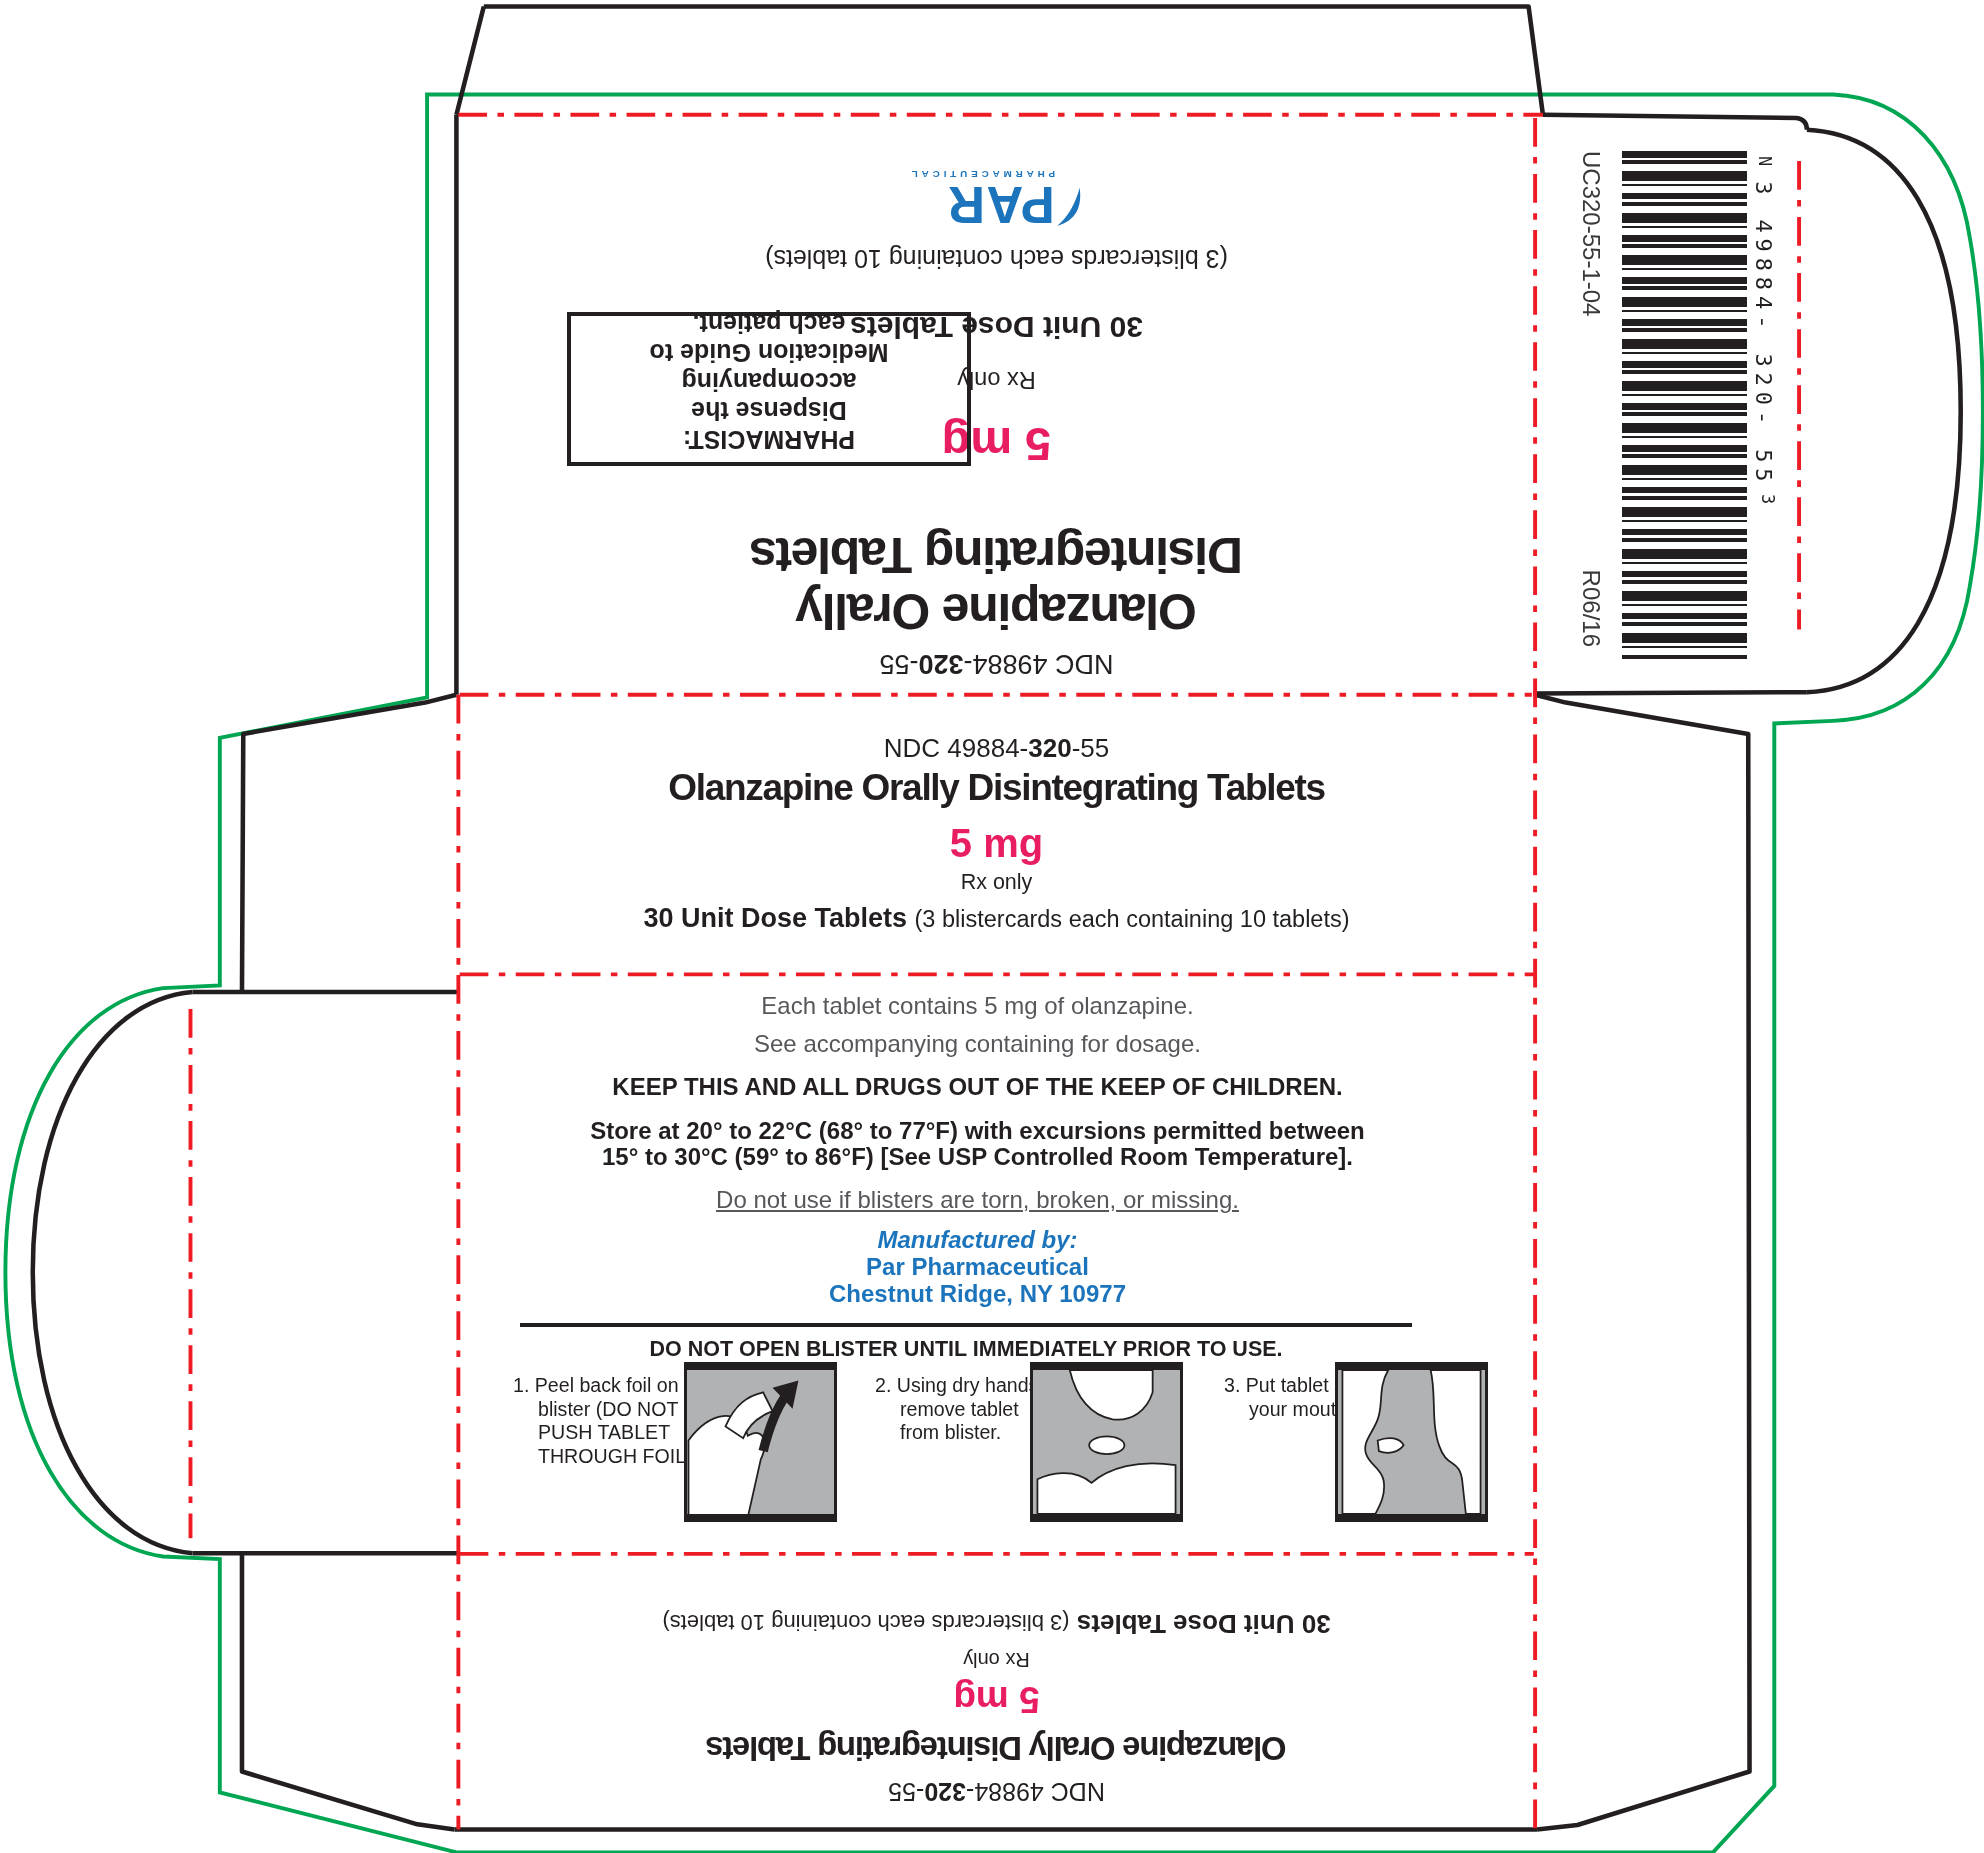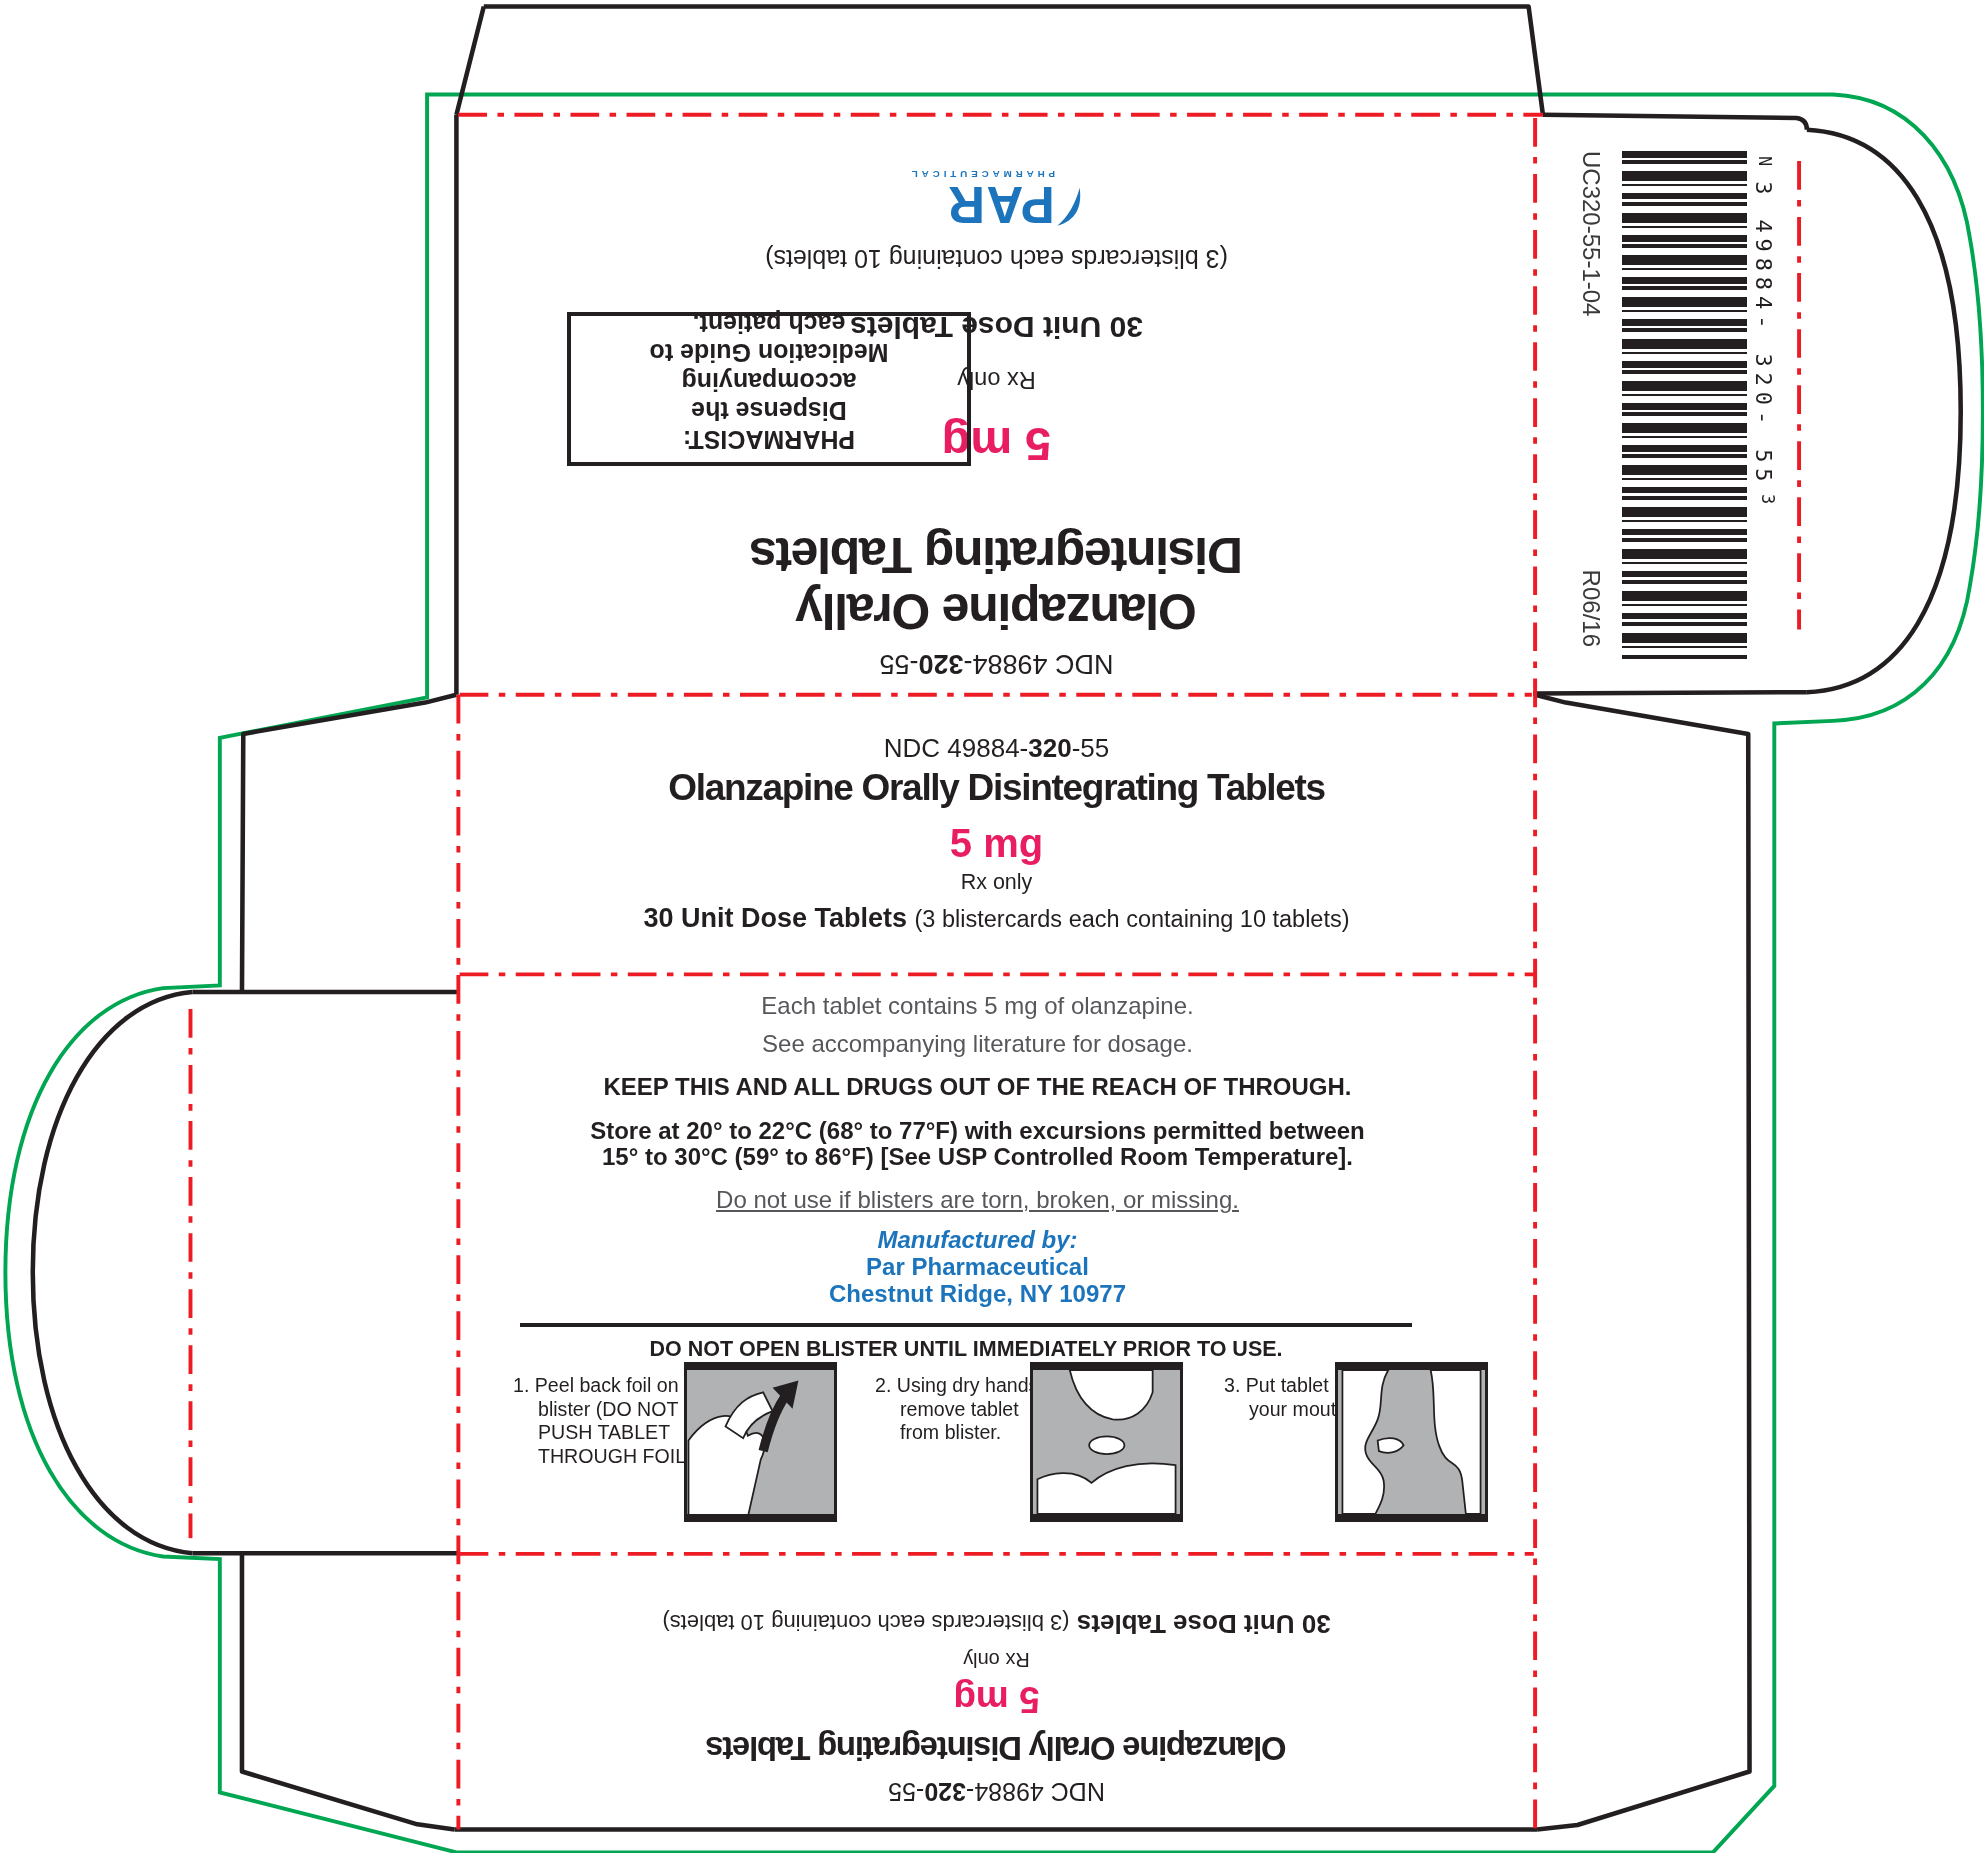--- a/index.html
+++ b/index.html
@@ -156,22 +156,22 @@
     <div class="b2-rx">Rx only</div>
     <div class="b2-pack packline">
       <b>30 Unit Dose Tablets</b>
       <span class="paren">(3 blistercards each containing 10 tablets)</span>
     </div>
   </div>
 
   <div class="panel" style="left:458px;top:975px;width:1077px;height:580px;">
     <div class="info-col">
       <p class="gray">Each tablet contains 5 mg of olanzapine.</p>
-      <p class="gray">See accompanying literature for dosage.</p>
-      <p class="boldline" style="margin-top:17px;">KEEP THIS AND ALL DRUGS OUT OF THE REACH OF THROUGH.</p>
+      <p class="gray">See accompanying containing for dosage.</p>
+      <p class="boldline" style="margin-top:17px;">KEEP THIS AND ALL DRUGS OUT OF THE KEEP OF CHILDREN.</p>
       <p class="boldline" style="margin-top:18px;margin-bottom:0;">Store at 20° to 22°C (68° to 77°F) with excursions permitted between</p>
       <p class="boldline">15° to 30°C (59° to 86°F) [See USP Controlled Room Temperature].</p>
       <p class="gray" style="margin-top:17px;text-decoration:underline;">Do not use if blisters are torn, broken, or missing.</p>
       <p class="mfg" style="margin-bottom:0;font-style:italic;">Manufactured by:</p>
       <p class="mfg" style="margin-bottom:0;">Par Pharmaceutical</p>
       <p class="mfg">Chestnut Ridge, NY 10977</p>
     </div>
 
     <div class="rule"></div>
     <div class="blister-warning">DO NOT OPEN BLISTER UNTIL IMMEDIATELY PRIOR TO USE.</div>

